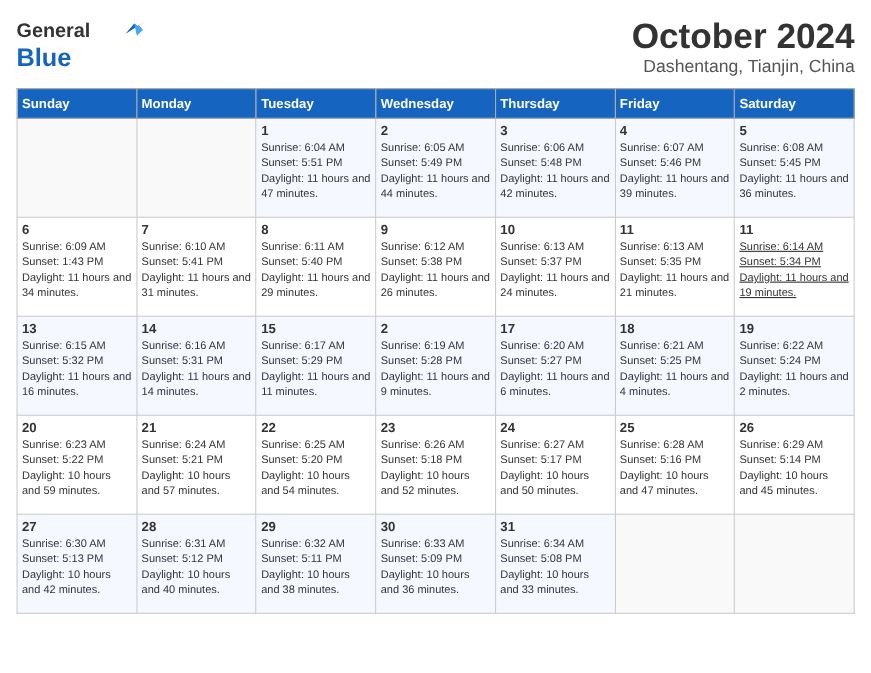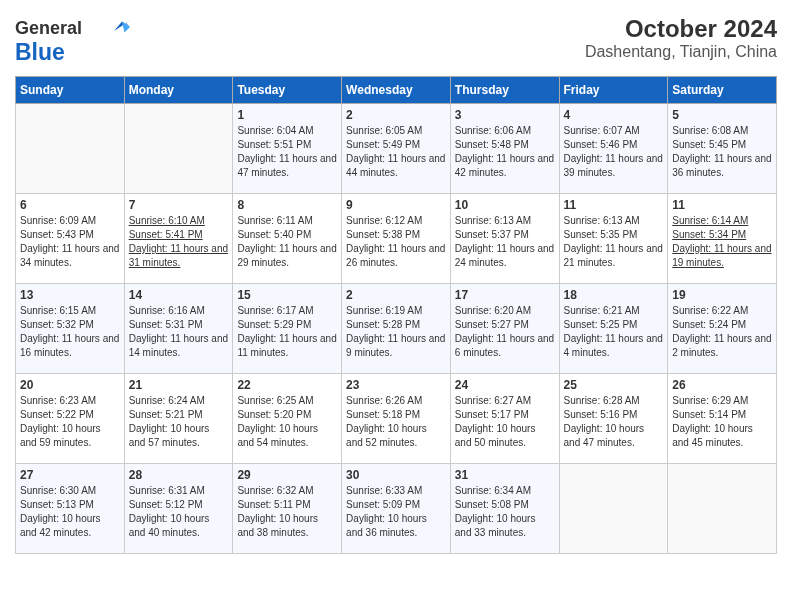--- a/index.html
+++ b/index.html
@@ -32,21 +32,21 @@
     }
     .logo-icon {
       width: 24px;
       height: 24px;
       margin-left: 2px;
     }
     .title-area {
       text-align: right;
     }
     .month-title {
-      font-size: 24px;
+      font-size: 32px;
       font-weight: bold;
       color: #333;
     }
     .location-title {
       font-size: 16px;
       color: #555;
     }
     table {
       width: 100%;
       border-collapse: collapse;
@@ -159,26 +159,26 @@
           <span class="day-number">5</span>
           <div class="day-info" style="white-space: pre-line;">Sunrise: 6:08 AM
 Sunset: 5:45 PM
 Daylight: 11 hours and 36 minutes.</div>
         </td>
       </tr>
       <tr>
         <td>
           <span class="day-number">6</span>
           <div class="day-info" style="white-space: pre-line;">Sunrise: 6:09 AM
-Sunset: 5:43 PM
+Sunset: 1:43 PM
 Daylight: 11 hours and 34 minutes.</div>
         </td>
         <td>
           <span class="day-number">7</span>
-          <div class="day-info" style="white-space: pre-line; text-decoration: underline;">Sunrise: 6:10 AM
+          <div class="day-info" style="white-space: pre-line;">Sunrise: 6:10 AM
 Sunset: 5:41 PM
 Daylight: 11 hours and 31 minutes.</div>
         </td>
         <td>
           <span class="day-number">8</span>
           <div class="day-info" style="white-space: pre-line;">Sunrise: 6:11 AM
 Sunset: 5:40 PM
 Daylight: 11 hours and 29 minutes.</div>
         </td>
         <td>

